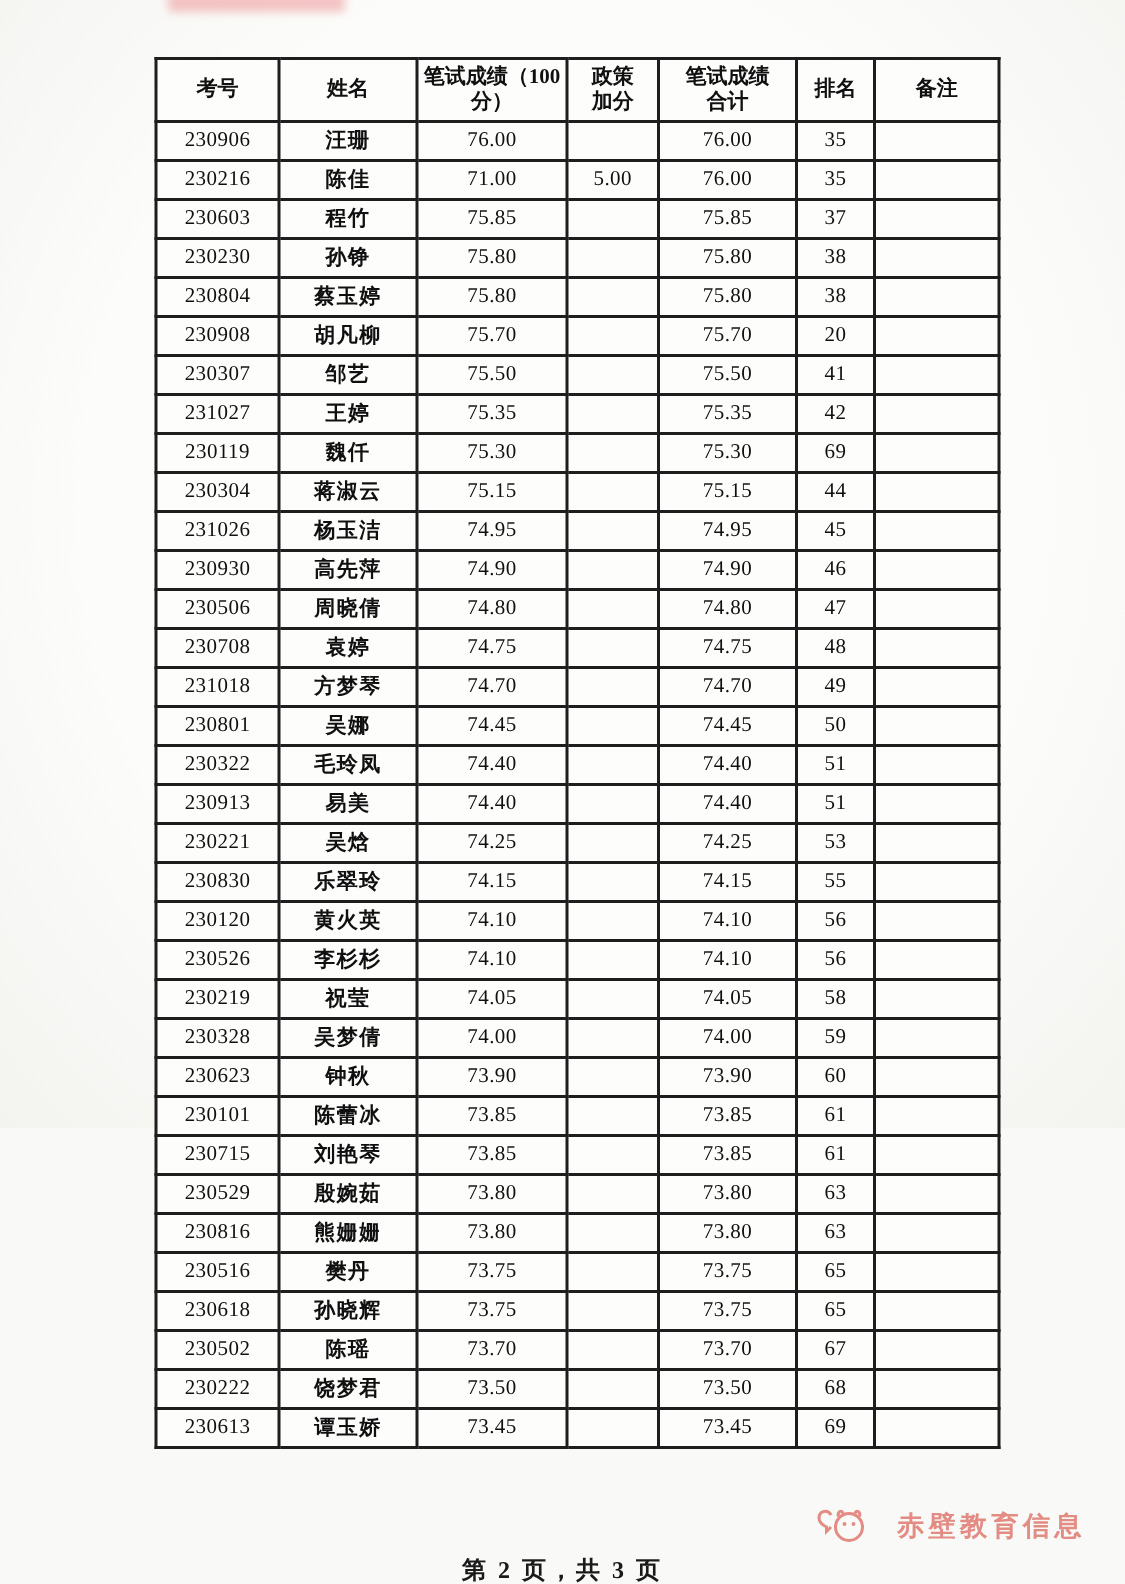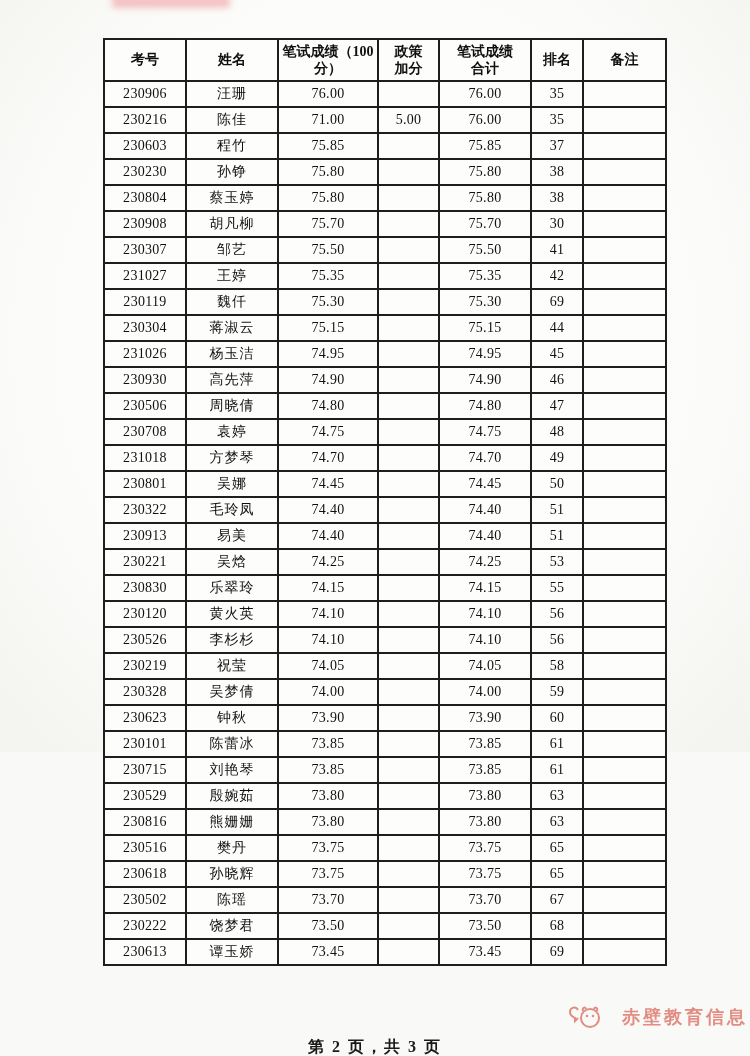--- a/index.html
+++ b/index.html
@@ -51,40 +51,40 @@
     white-space: pre-line;
     line-height: 1.25;
     padding: 1px 2px;
   }
   table.score-table td {
     height: 26px;
     font-size: 14px;
     padding: 0 2px;
     letter-spacing: 0.3px;
   }
-  table.score-table td.col-name { font-weight: 400; letter-spacing: 1px; }
+  table.score-table td.col-name { font-weight: 700; letter-spacing: 1px; }
   table.score-table td.col-exam-number { font-family: "Liberation Serif", serif; }
 
   
   .footer {
     position: absolute;
     left: 0; right: 0;
     top: 1012px;
     text-align: center;
     font-size: 16px;
     font-weight: 600;
     letter-spacing: 2px;
     color: #1a1a1a;
     margin-top: 25px;
   }
 
   
   .watermark {
     position: absolute;
-    right: 2px; top: 1004px;
+    right: 26px; top: 1004px;
     display: flex;
     align-items: center;
     gap: 16px;
     opacity: 0.78;
   }
   .watermark .wm-text {
     font-size: 18px;
     font-weight: 600;
     letter-spacing: 3px;
   }
@@ -166,21 +166,21 @@
           <td class="col-total-score">75.80</td>
           <td class="col-rank">38</td>
           <td class="col-remarks"></td>
         </tr>
         <tr>
           <td class="col-exam-number">230908</td>
           <td class="col-name">胡凡柳</td>
           <td class="col-written-score">75.70</td>
           <td class="col-policy-bonus"></td>
           <td class="col-total-score">75.70</td>
-          <td class="col-rank">30</td>
+          <td class="col-rank">20</td>
           <td class="col-remarks"></td>
         </tr>
         <tr>
           <td class="col-exam-number">230307</td>
           <td class="col-name">邹艺</td>
           <td class="col-written-score">75.50</td>
           <td class="col-policy-bonus"></td>
           <td class="col-total-score">75.50</td>
           <td class="col-rank">41</td>
           <td class="col-remarks"></td>

